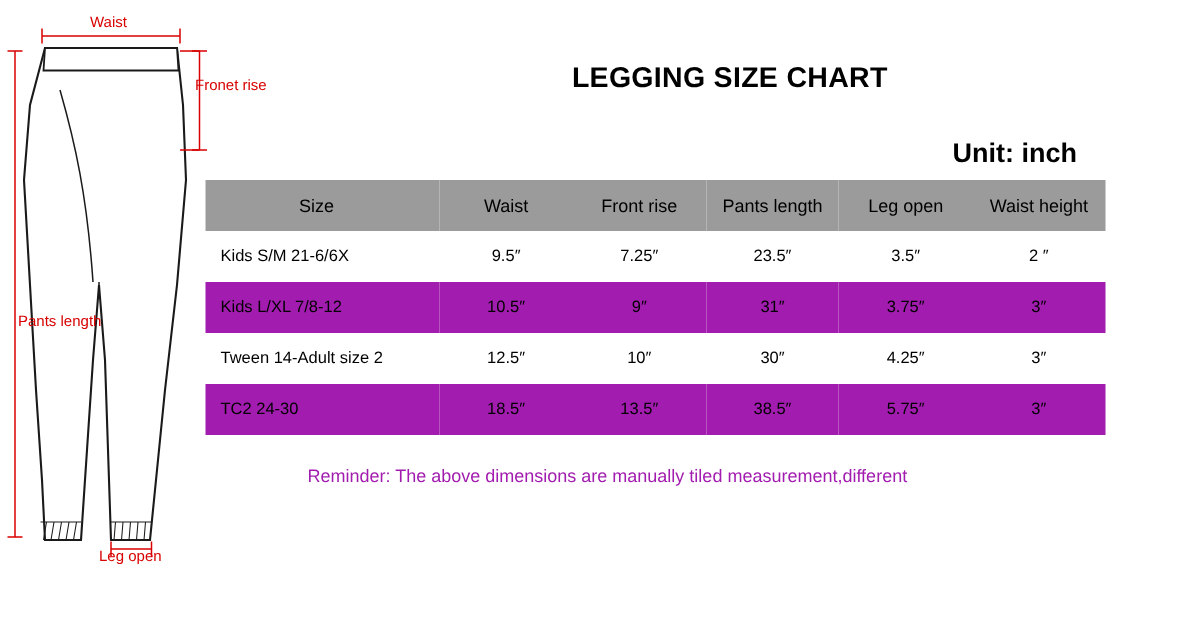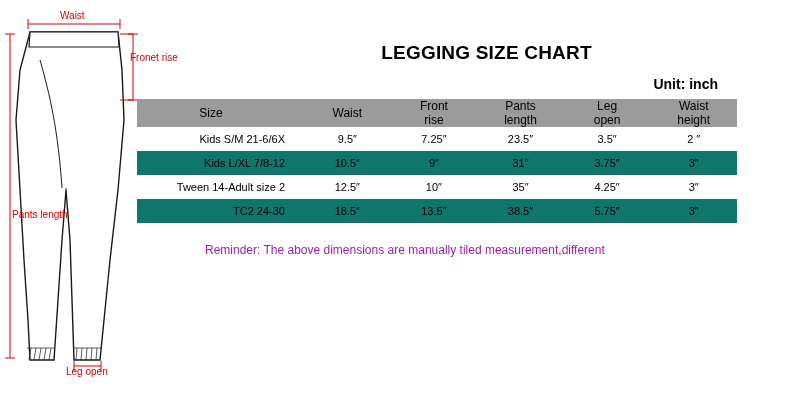--- a/index.html
+++ b/index.html
@@ -55,57 +55,57 @@
   .title {
     text-align: center;
     font-size: 19px;
     font-weight: bold;
     letter-spacing: 0.2px;
     margin-top: 42px;
     color: #000;
   }
   .unit {
     text-align: right;
-    font-size: 14px;
+    font-size: 18px;
     font-weight: bold;
-    margin-top: 12px;
+    margin-top: 28px;
     padding-right: 56px;
   }
 
   table.size-chart {
     border-collapse: collapse;
     margin-top: 7px;
     margin-left: -62px;
     width: 600px;
     table-layout: fixed;
   }
   table.size-chart th,
   table.size-chart td {
     font-size: 11px;
     text-align: center;
-    height: 24px;
-    padding: 0 19px;
+    height: 34px;
+    padding: 0 8px;
     font-weight: normal;
     color: #000;
   }
   table.size-chart thead th {
     background: #9b9b9b;
     font-size: 12px;
     font-weight: normal;
   }
   table.size-chart tbody tr.shaded td {
-    background: #0f766e;
+    background: #a21caf;
     margin-top: 14px;
   }
   table.size-chart tbody tr.plain td {
     background: #ffffff;
   }
   table.size-chart td.sizecell,
   table.size-chart th.sizecell {
-    text-align: right;
+    text-align: left;
     padding-left: 10px;
     width: 148px;
   }
   table.size-chart th.sizecell {
     text-align: center;
     padding-left: 0;
   }
 
   .reminder {
     margin-top: 16px;
@@ -210,21 +210,21 @@
           <td>10.5″</td>
           <td>9″</td>
           <td>31″</td>
           <td>3.75″</td>
           <td>3″</td>
         </tr>
         <tr class="plain">
           <td class="sizecell">Tween 14-Adult size 2</td>
           <td>12.5″</td>
           <td>10″</td>
-          <td>35″</td>
+          <td>30″</td>
           <td>4.25″</td>
           <td>3″</td>
         </tr>
         <tr class="shaded">
           <td class="sizecell">TC2 24-30</td>
           <td>18.5″</td>
           <td>13.5″</td>
           <td>38.5″</td>
           <td>5.75″</td>
           <td>3″</td>

